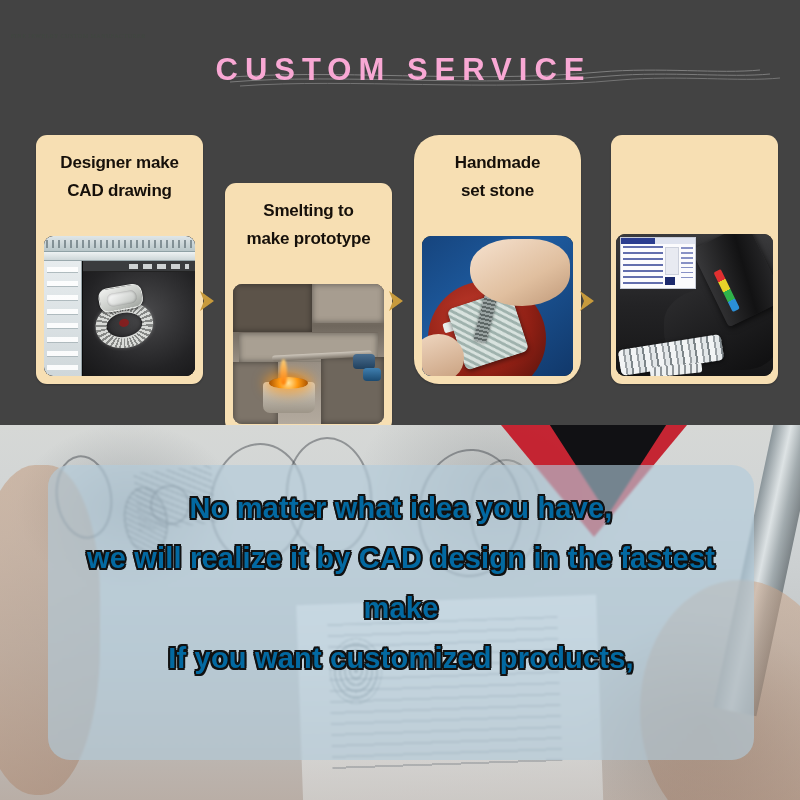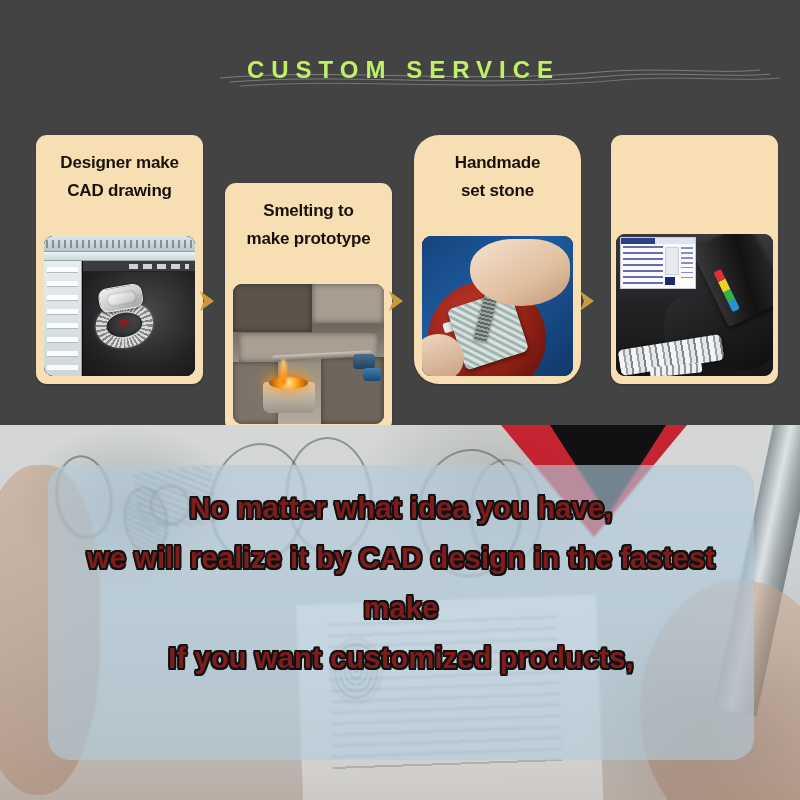--- a/index.html
+++ b/index.html
@@ -32,22 +32,22 @@
   .title-wrap{
     position:absolute; left:0; top:48px; width:800px; height:44px;
   }
   .title-lines{
     position:absolute; left:0; top:0; width:800px; height:44px;
     opacity:.40;
   }
   .page-title{
     position:relative;
     text-align:center;
-    color:#bef264;
-    font-size:24px; font-weight:bold;
+    color:#f9a8d4;
+    font-size:31px; font-weight:bold;
     letter-spacing:7px;
     line-height:44px;
     text-indent:7px;
   }
 
   
   .cards{
     position:absolute; left:10px; top:135px; width:800px; height:250px;
   }
   .card{
@@ -397,21 +397,21 @@
     border-radius:22px;
     backdrop-filter:blur(1px);
   }
   .promo{
     position:absolute; left:0; top:0; width:100%;
     padding-top:18px;
     text-align:center;
   }
   .promo-line{
     font-size:29px; font-weight:bold; line-height:50px;
-    color:#7f1d1d;
+    color:#0369a1;
     letter-spacing:.2px;
     -webkit-text-stroke:0px;
     text-shadow:
       -1.6px -1.6px 0 #111, 1.6px -1.6px 0 #111,
       -1.6px  1.6px 0 #111, 1.6px  1.6px 0 #111,
        0 -2px 0 #111, 0 2px 0 #111, -2px 0 0 #111, 2px 0 0 #111;
   }
   .promo-line.red{
     color:#ffffff;
     text-shadow:

